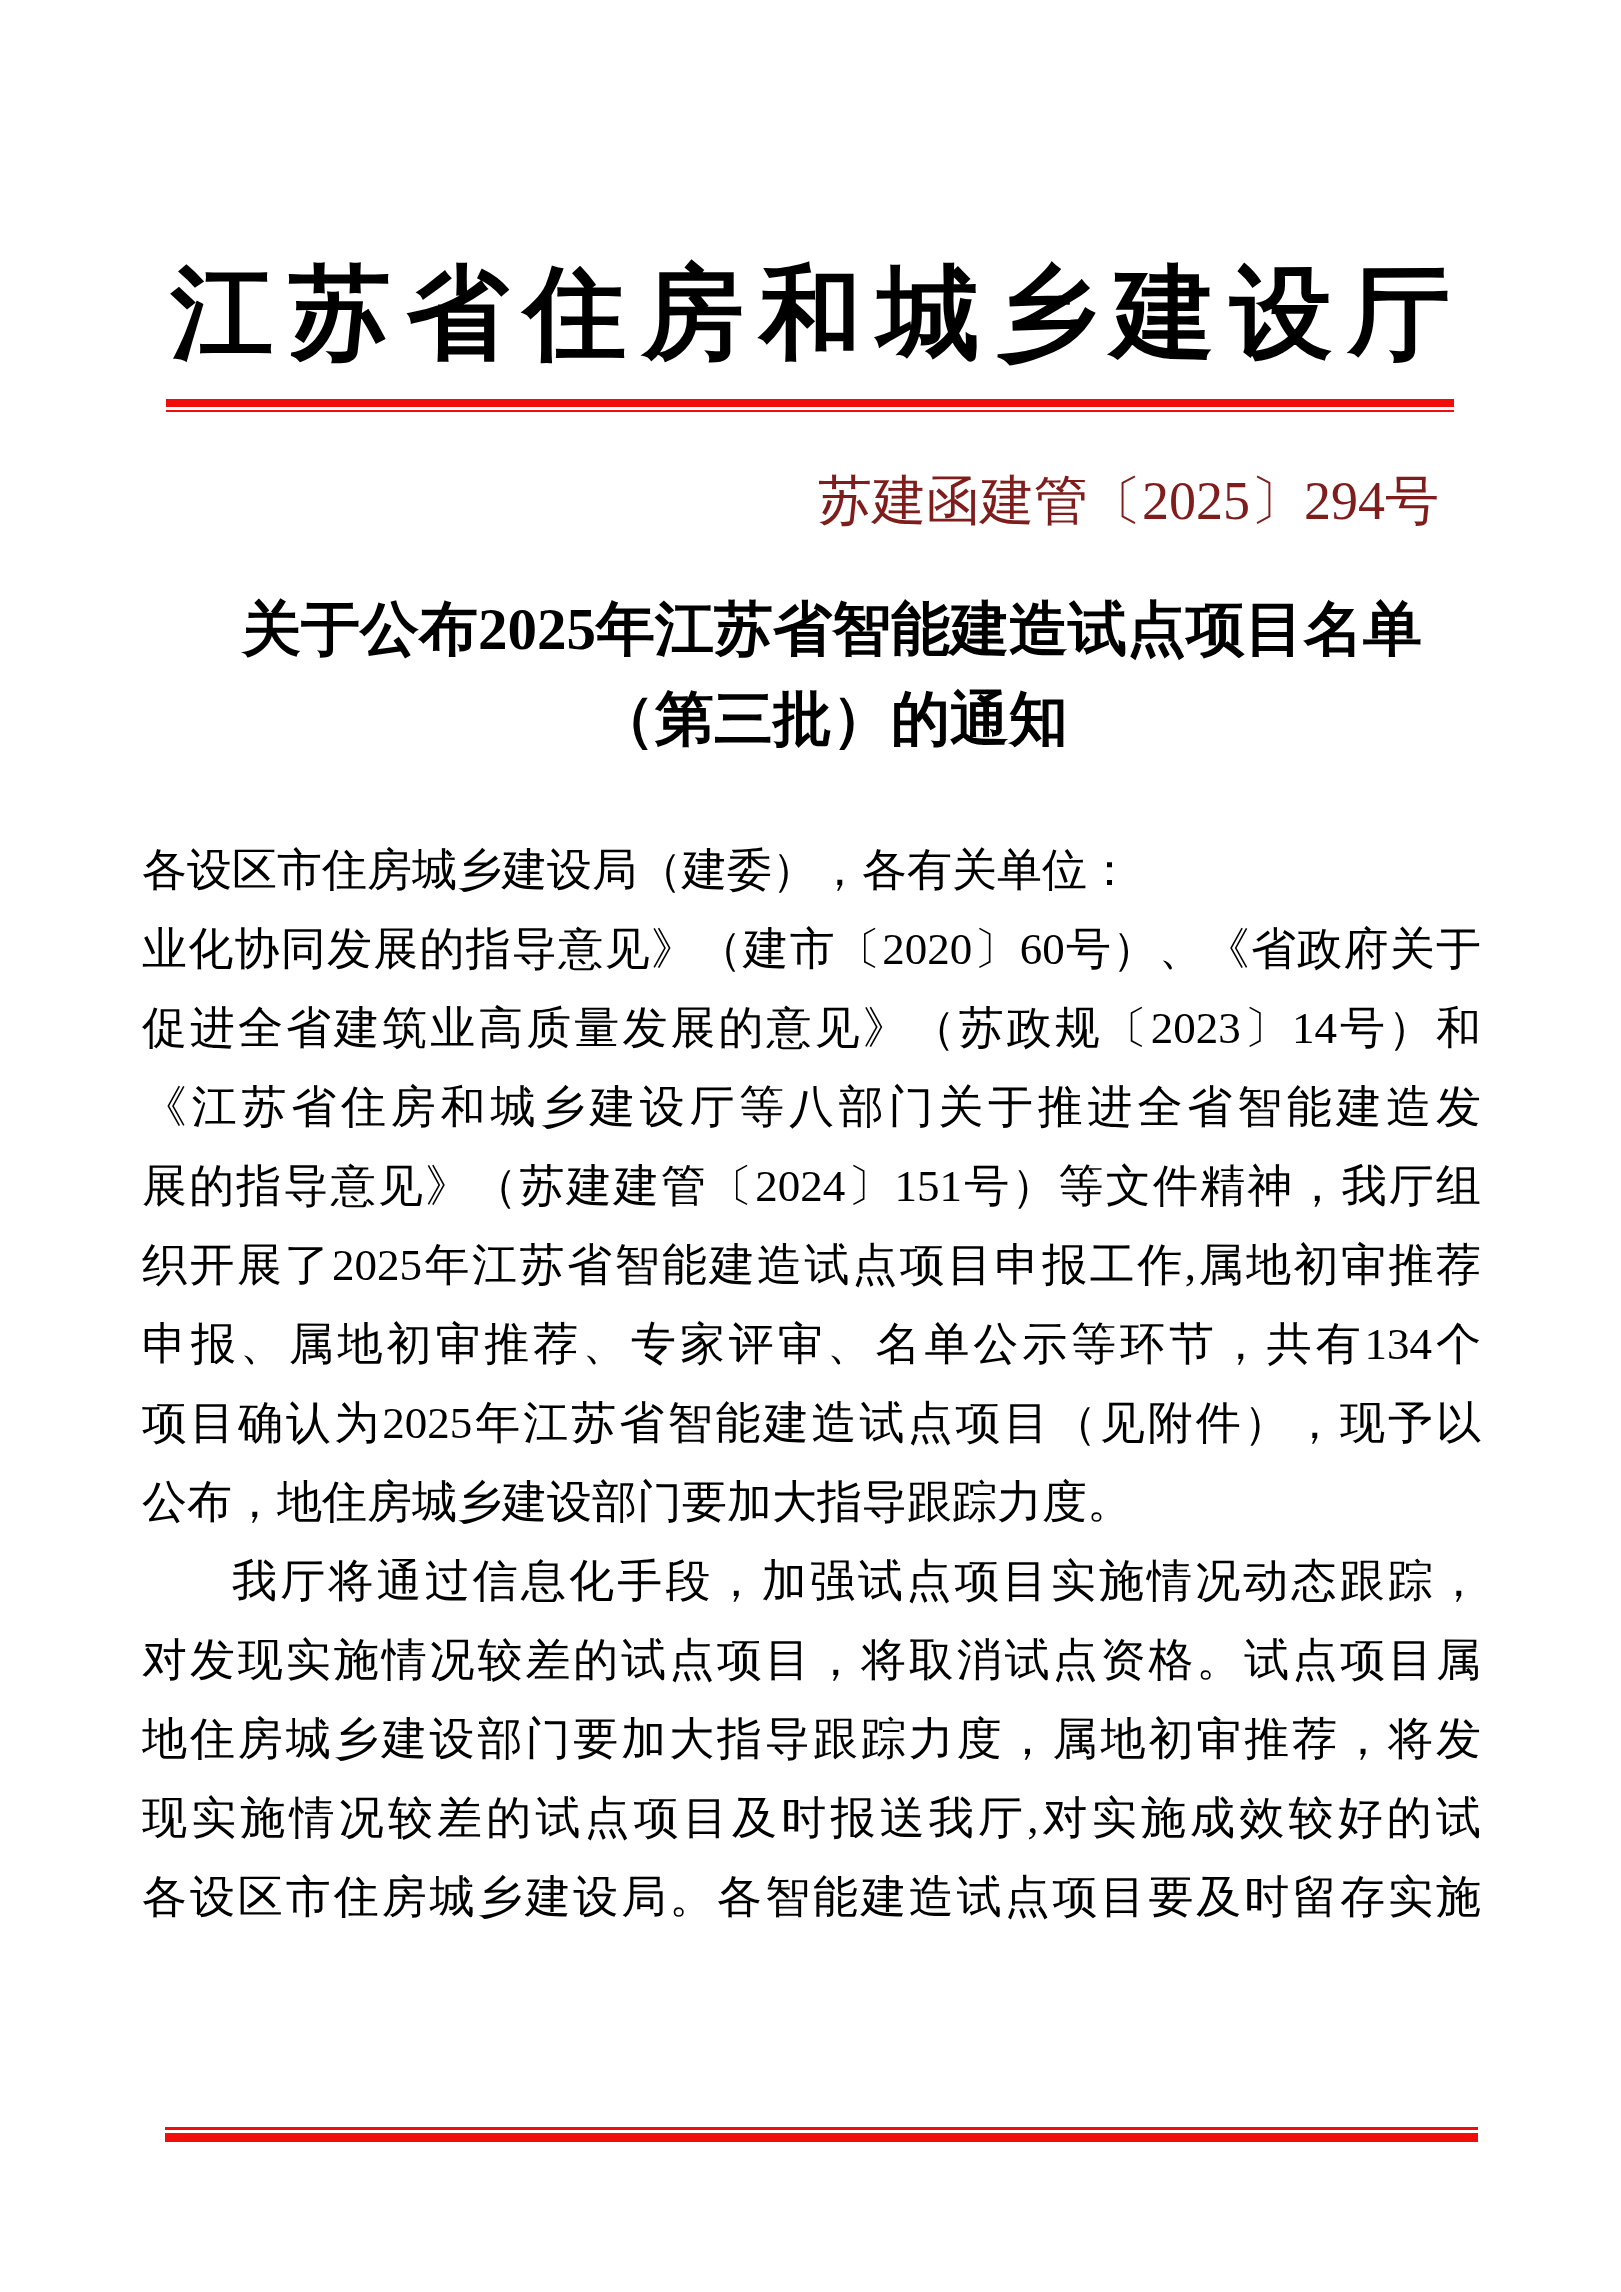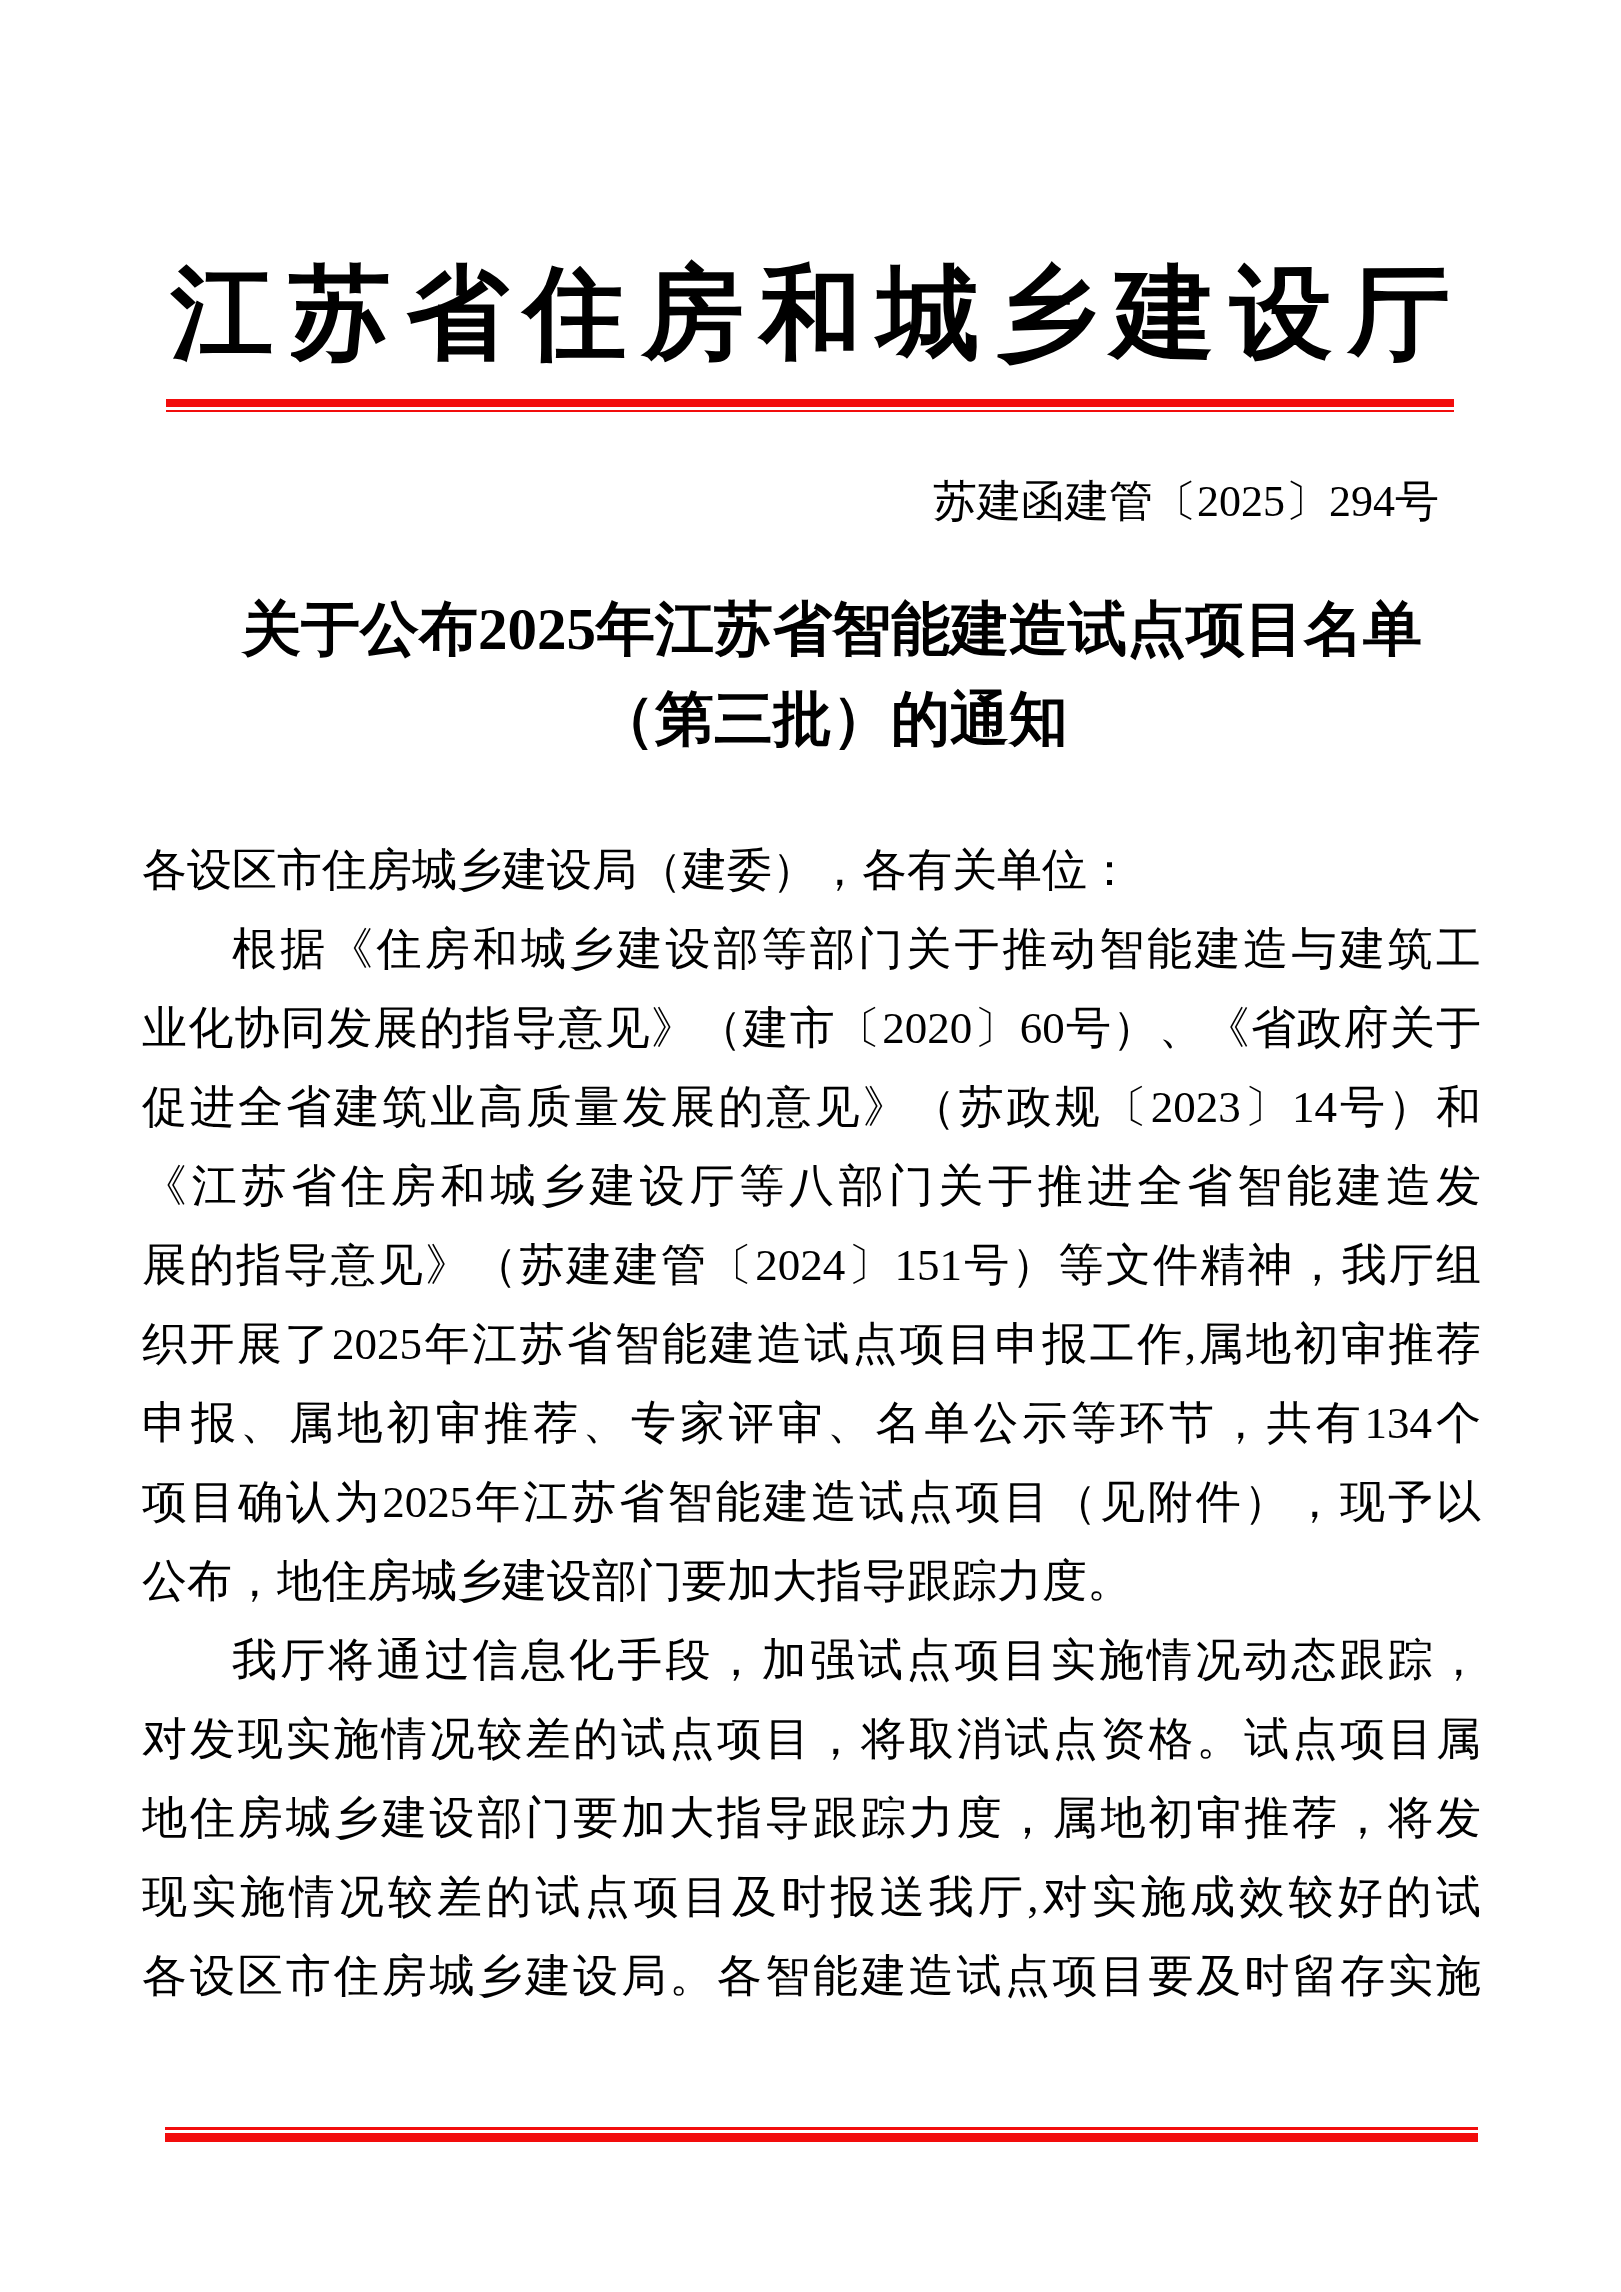--- a/index.html
+++ b/index.html
@@ -32,23 +32,23 @@
     left: 166px;
     width: 1288px;
   }
   .rule-top .bar-thick { height: 7.8px; background: #f20d0d; }
   .rule-top .bar-gap   { height: 2.9px; background: #ffffff; }
   .rule-top .bar-thin  { height: 2px; background: #f20d0d; }
   .doc-number {
     position: absolute;
     top: 467px;
     right: 182px;
-    font-size: 44px;
+    font-size: 54px;
     line-height: 69px;
-    color: #000000;
+    color: #7f1d1d;
     white-space: nowrap;
   }
   .doc-title {
     position: absolute;
     top: 584px;
     left: 0;
     right: 0;
     text-align: center;
     font-weight: bold;
     font-size: 59px;
@@ -102,21 +102,20 @@
   <div class="doc-number">苏建函建管〔2025〕294号</div>
 
   <div class="doc-title">
     <div class="title-line">关于公布2025年江苏省智能建造试点项目名单</div>
     <div class="title-line">（第三批）的通知</div>
   </div>
 
   <div class="body-block">
     <div class="line natural">各设区市住房城乡建设局（建委），各有关单位：</div>
 
-    <div class="line indent">根据《住房和城乡建设部等部门关于推动智能建造与建筑工</div>
     <div class="line">业化协同发展的指导意见》（建市〔2020〕60号）、《省政府关于</div>
     <div class="line">促进全省建筑业高质量发展的意见》（苏政规〔2023〕14号）和</div>
     <div class="line">《江苏省住房和城乡建设厅等八部门关于推进全省智能建造发</div>
     <div class="line">展的指导意见》（苏建建管〔2024〕151号）等文件精神，我厅组</div>
     <div class="line">织开展了2025年江苏省智能建造试点项目申报工作,属地初审推荐</div>
     <div class="line">申报、属地初审推荐、专家评审、名单公示等环节，共有134个</div>
     <div class="line">项目确认为2025年江苏省智能建造试点项目（见附件），现予以</div>
     <div class="line natural">公布，地住房城乡建设部门要加大指导跟踪力度。</div>
 
     <div class="line indent">我厅将通过信息化手段，加强试点项目实施情况动态跟踪，</div>

